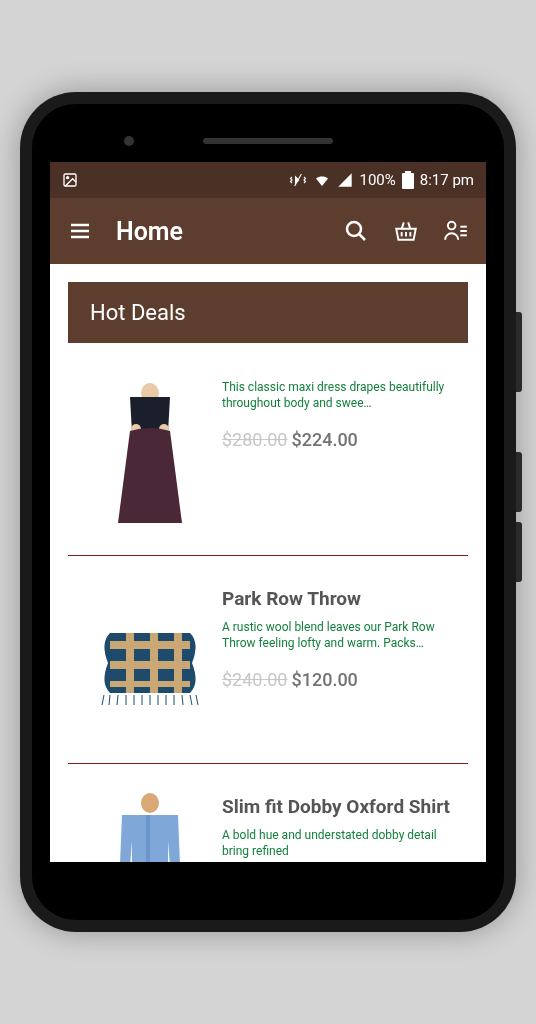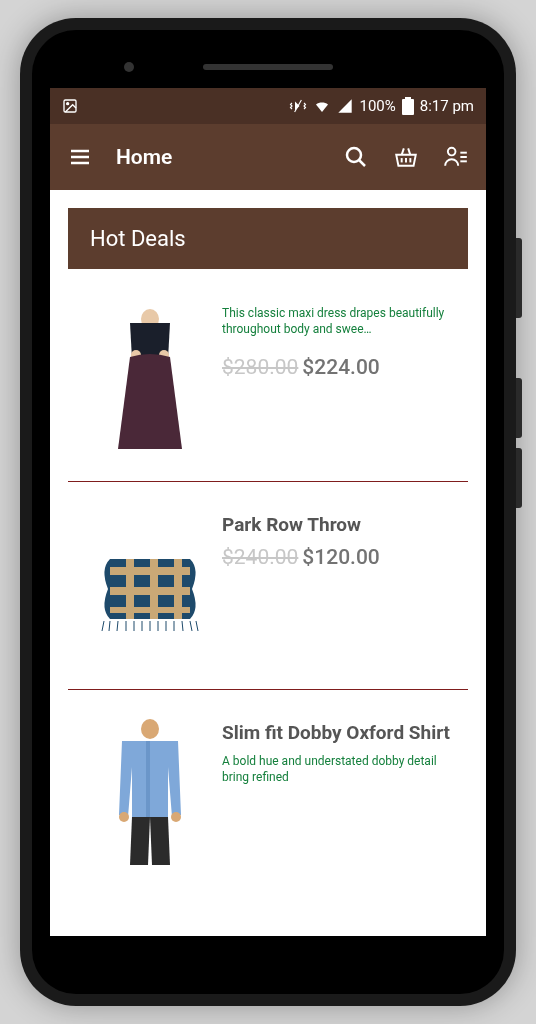--- a/index.html
+++ b/index.html
@@ -8,21 +8,21 @@
     font-family: -apple-system, BlinkMacSystemFont, "Segoe UI", Roboto, Arial, sans-serif;
     width: 536px;
     height: 1024px;
     display: flex;
     justify-content: center;
     align-items: center;
     overflow: hidden;
   }
   .phone-frame {
     width: 496px;
-    height: 988px;
+    height: 840px;
     background: #1a1a1a;
     border-radius: 56px;
     padding: 12px;
     position: relative;
     box-shadow: 0 0 30px rgba(0,0,0,0.3);
   }
   .phone-inner {
     width: 100%;
     height: 100%;
     background: #000;
@@ -85,21 +85,21 @@
     height: 66px;
     background: #5c3d2e;
     color: #fff;
     display: flex;
     align-items: center;
     padding: 0 16px;
     gap: 22px;
   }
   .app-title {
     flex: 1;
-    font-size: 21px;
+    font-size: 25px;
     font-weight: 600;
   }
   .app-bar .icon-btn {
     width: 28px;
     height: 28px;
     display: flex;
     align-items: center;
     justify-content: center;
     cursor: pointer;
   }
@@ -148,21 +148,21 @@
   .product-desc {
     font-size: 12px;
     color: #15803d;
     line-height: 1.35;
     margin-bottom: 18px;
   }
   .price-row {
     display: flex;
     align-items: baseline;
     gap: 4px;
-    font-size: 21px;
+    font-size: 18px;
   }
   .old-price {
     color: #c7c7c7;
     text-decoration: line-through;
   }
   .new-price {
     color: #737373;
     font-weight: 500;
   }
 </style>
@@ -301,20 +301,21 @@
                       <line x1="74" y1="82" x2="74" y2="92"></line>
                     <line x1="82" y1="82" x2="83" y2="92"></line>
                       <line x1="90" y1="82" x2="92" y2="92"></line>
                     <line x1="96" y1="82" x2="98" y2="92"></line>
                   </g>
                 </g>
               </svg>
             </div>
             <div class="product-info">
               <div class="product-title">Park Row Throw</div>
+              <div class="product-desc">A rustic wool blend leaves our Park Row Throw feeling lofty and warm. Packs…</div>
               <div class="price-row">
                 <span class="old-price">$240.00</span>
                 <span class="new-price">$120.00</span>
               </div>
             </div>
           </div>
 
           <div class="product">
             <div class="thumb">
               <svg viewBox="0 0 108 148">

